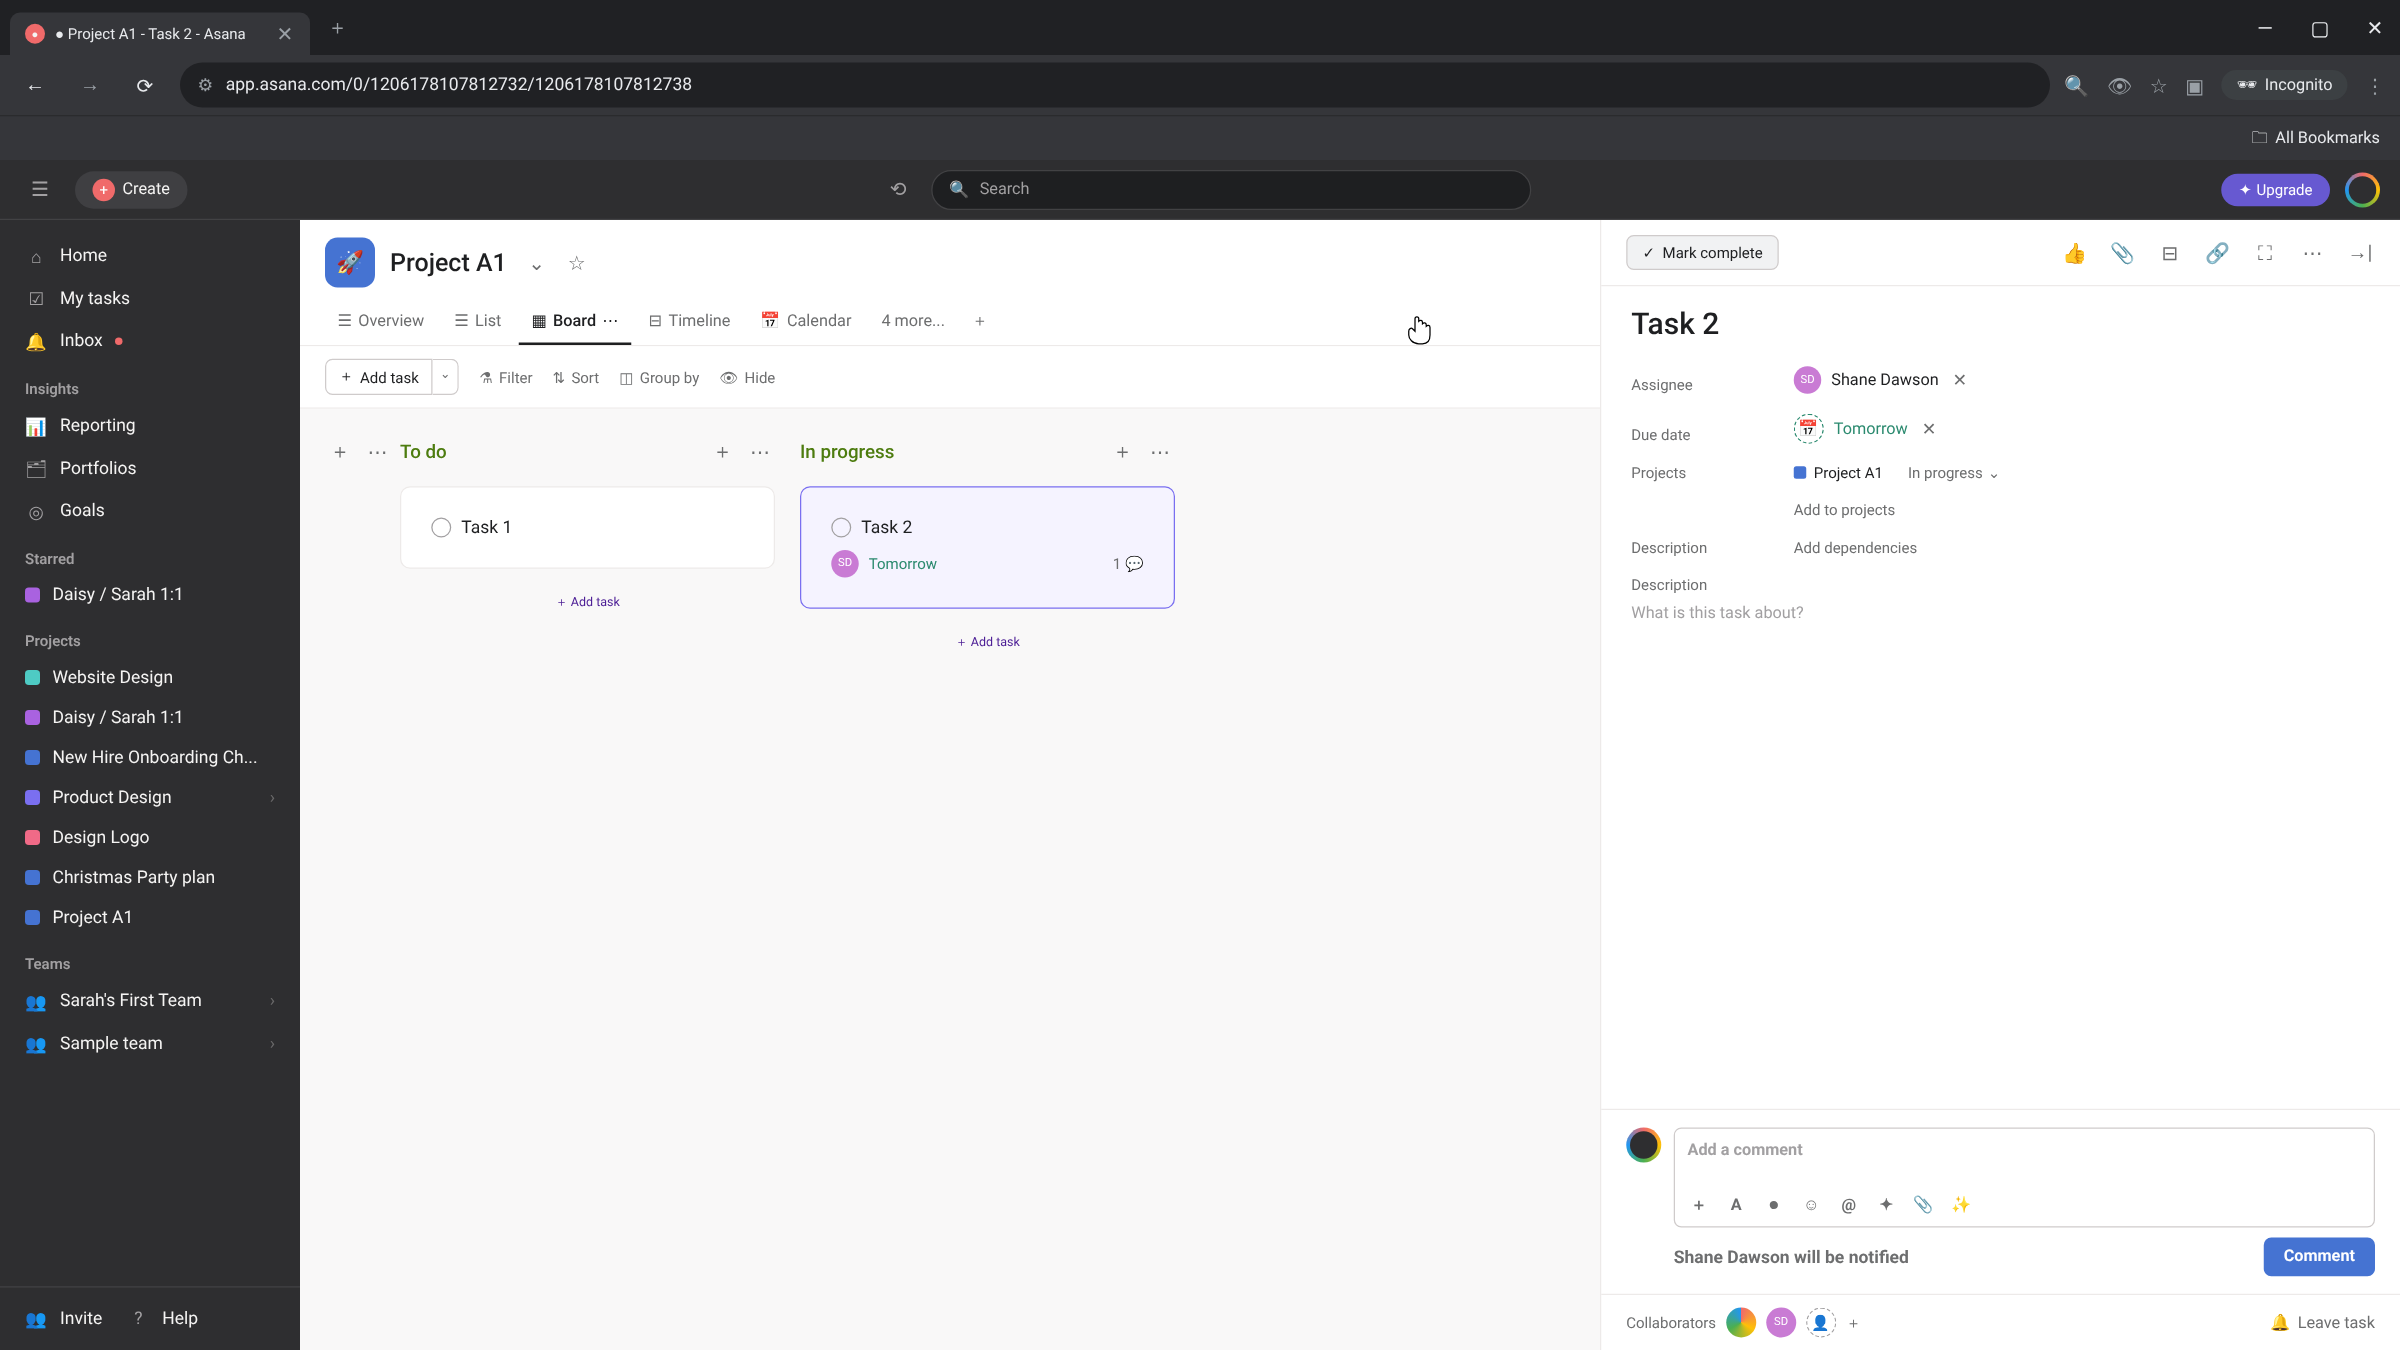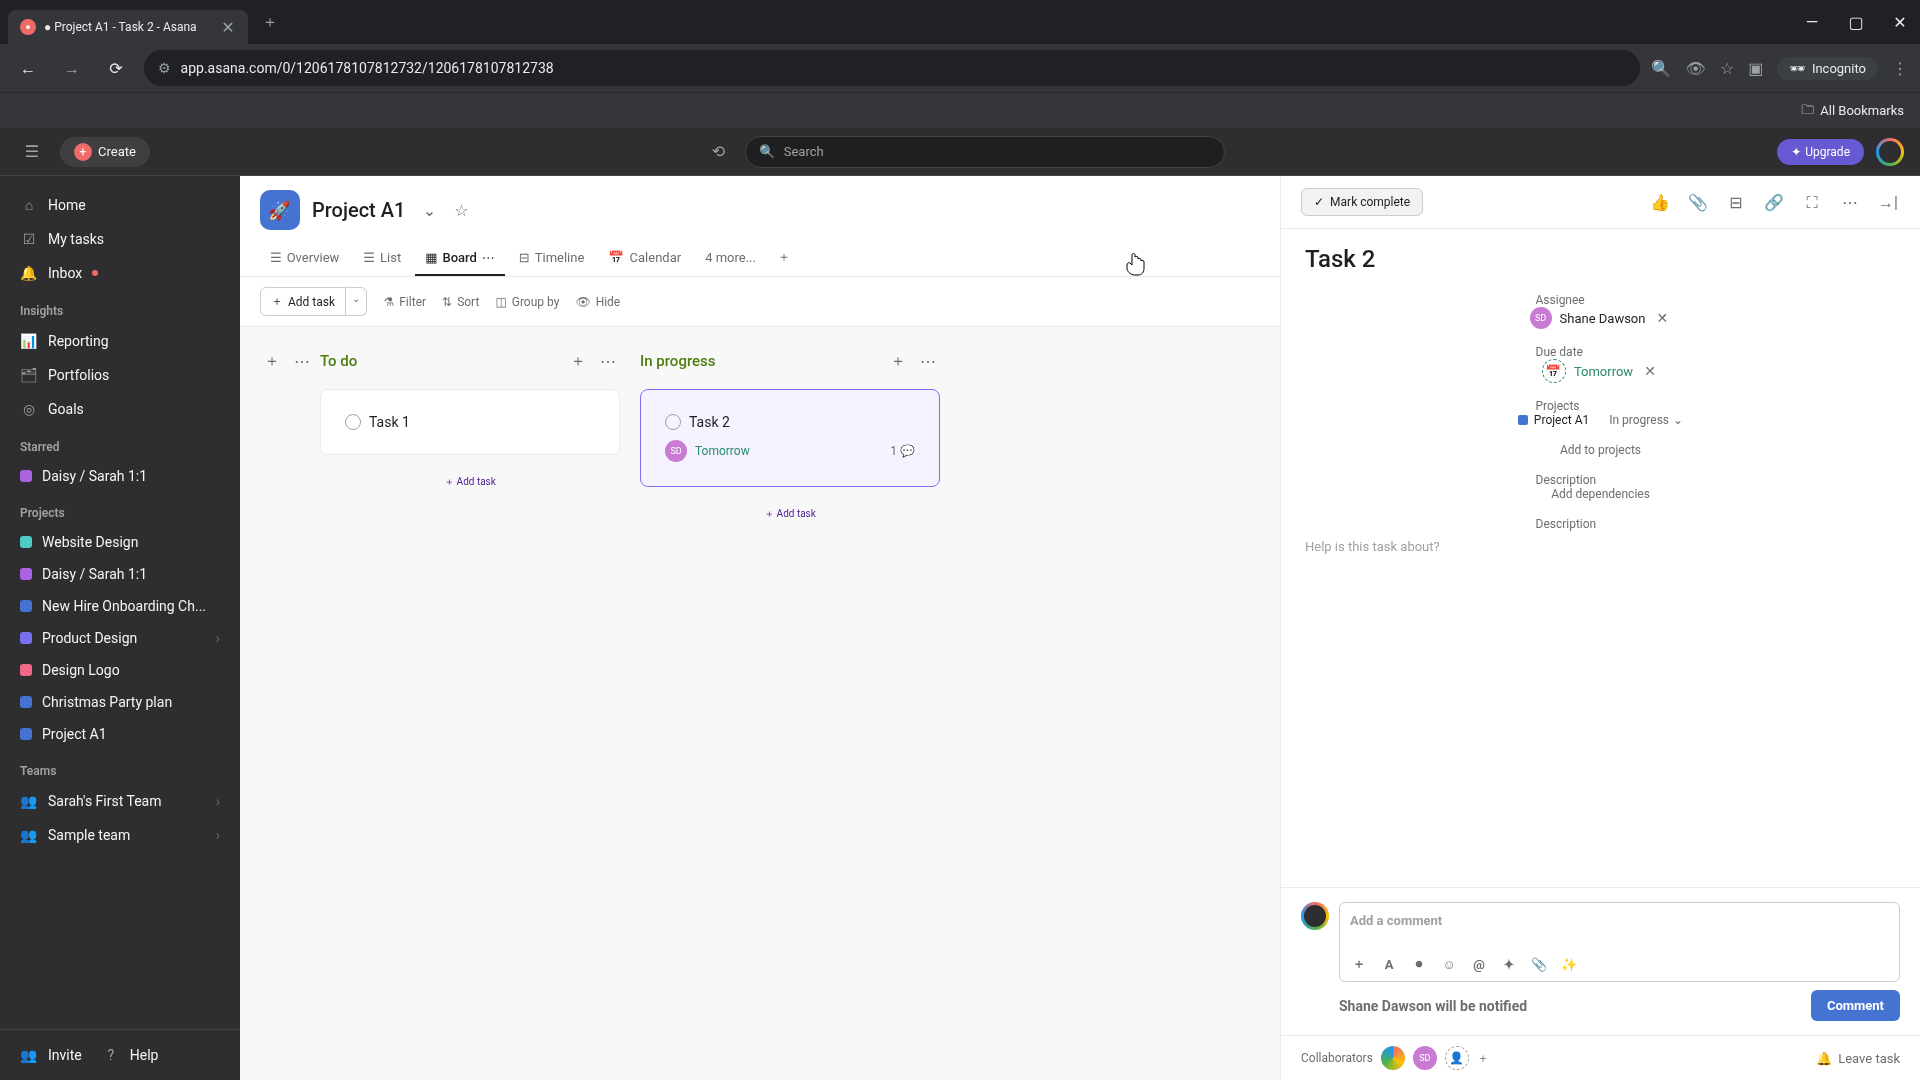--- a/index.html
+++ b/index.html
@@ -105,21 +105,21 @@
 .add-section { color: #6d6e6f; font-size: 14px; display: flex; align-items: center; gap: 6px; cursor: pointer; padding: 6px 0; }
 
 
 .task-panel { width: 640px; background: #fff; border-left: 1px solid #edeae9; display: flex; flex-direction: column; }
 .tp-header { padding: 12px 20px; display: flex; align-items: center; justify-content: space-between; border-bottom: 1px solid #edeae9; }
 .mark-complete { border: 1px solid #cfcbcb; border-radius: 6px; padding: 6px 12px; display: flex; align-items: center; gap: 6px; font-size: 12px; color: #1e1f21; cursor: pointer; background: #f1f2f3; }
 .tp-header-actions { display: flex; gap: 14px; color: #6d6e6f; }
 .tp-icon-btn { width: 24px; height: 24px; display: flex; align-items: center; justify-content: center; cursor: pointer; }
 .tp-body { flex: 1; padding: 16px 24px; overflow-y: auto; }
 .task-title { font-size: 24px; font-weight: 500; color: #1e1f21; margin-bottom: 20px; }
-.field-row { display: flex; align-items: center; margin-bottom: 16px; flex-direction: column; }
+.field-row { display: flex; align-items: flex-end; margin-bottom: 16px; }
 .field-label { width: 130px; font-size: 12px; color: #6d6e6f; }
 .field-value { display: flex; align-items: center; gap: 8px; font-size: 13px; color: #1e1f21; }
 .assignee-pill { display: flex; align-items: center; gap: 8px; }
 .remove-x { width: 18px; height: 18px; display: flex; align-items: center; justify-content: center; color: #6d6e6f; cursor: pointer; font-size: 14px; }
 .due-pill { display: flex; align-items: center; gap: 8px; }
 .due-icon { width: 24px; height: 24px; border: 1px dashed #2b8a6f; border-radius: 50%; display: flex; align-items: center; justify-content: center; color: #2b8a6f; }
 .project-chip { display: flex; align-items: center; gap: 6px; font-size: 12px; }
 .proj-square { width: 10px; height: 10px; background: #4573d2; border-radius: 2px; }
 .status-chip { display: flex; align-items: center; gap: 4px; font-size: 12px; color: #6d6e6f; cursor: pointer; margin-left: 12px; }
 .add-link { font-size: 12px; color: #6d6e6f; cursor: pointer; }
@@ -479,21 +479,21 @@
           <div class="field-label"></div>
           <div class="add-link">Add to projects</div>
         </div>
         <div class="field-row">
           <div class="field-label">Description</div>
           <div class="add-link">Add dependencies</div>
         </div>
         <div class="field-row" style="margin-bottom:4px;">
           <div class="field-label">Description</div>
         </div>
-        <div class="description-box">Help is this task about?</div>
+        <div class="description-box">What is this task about?</div>
       </div>
 
       <div class="comment-section">
         <div class="comment-row">
           <div class="user-avatar" style="width:28px;height:28px;">
               <div class="user-avatar-inner"></div>
             </div>
           <div style="flex:1;">
             <div class="comment-input">
               <span>Add a comment</span>

